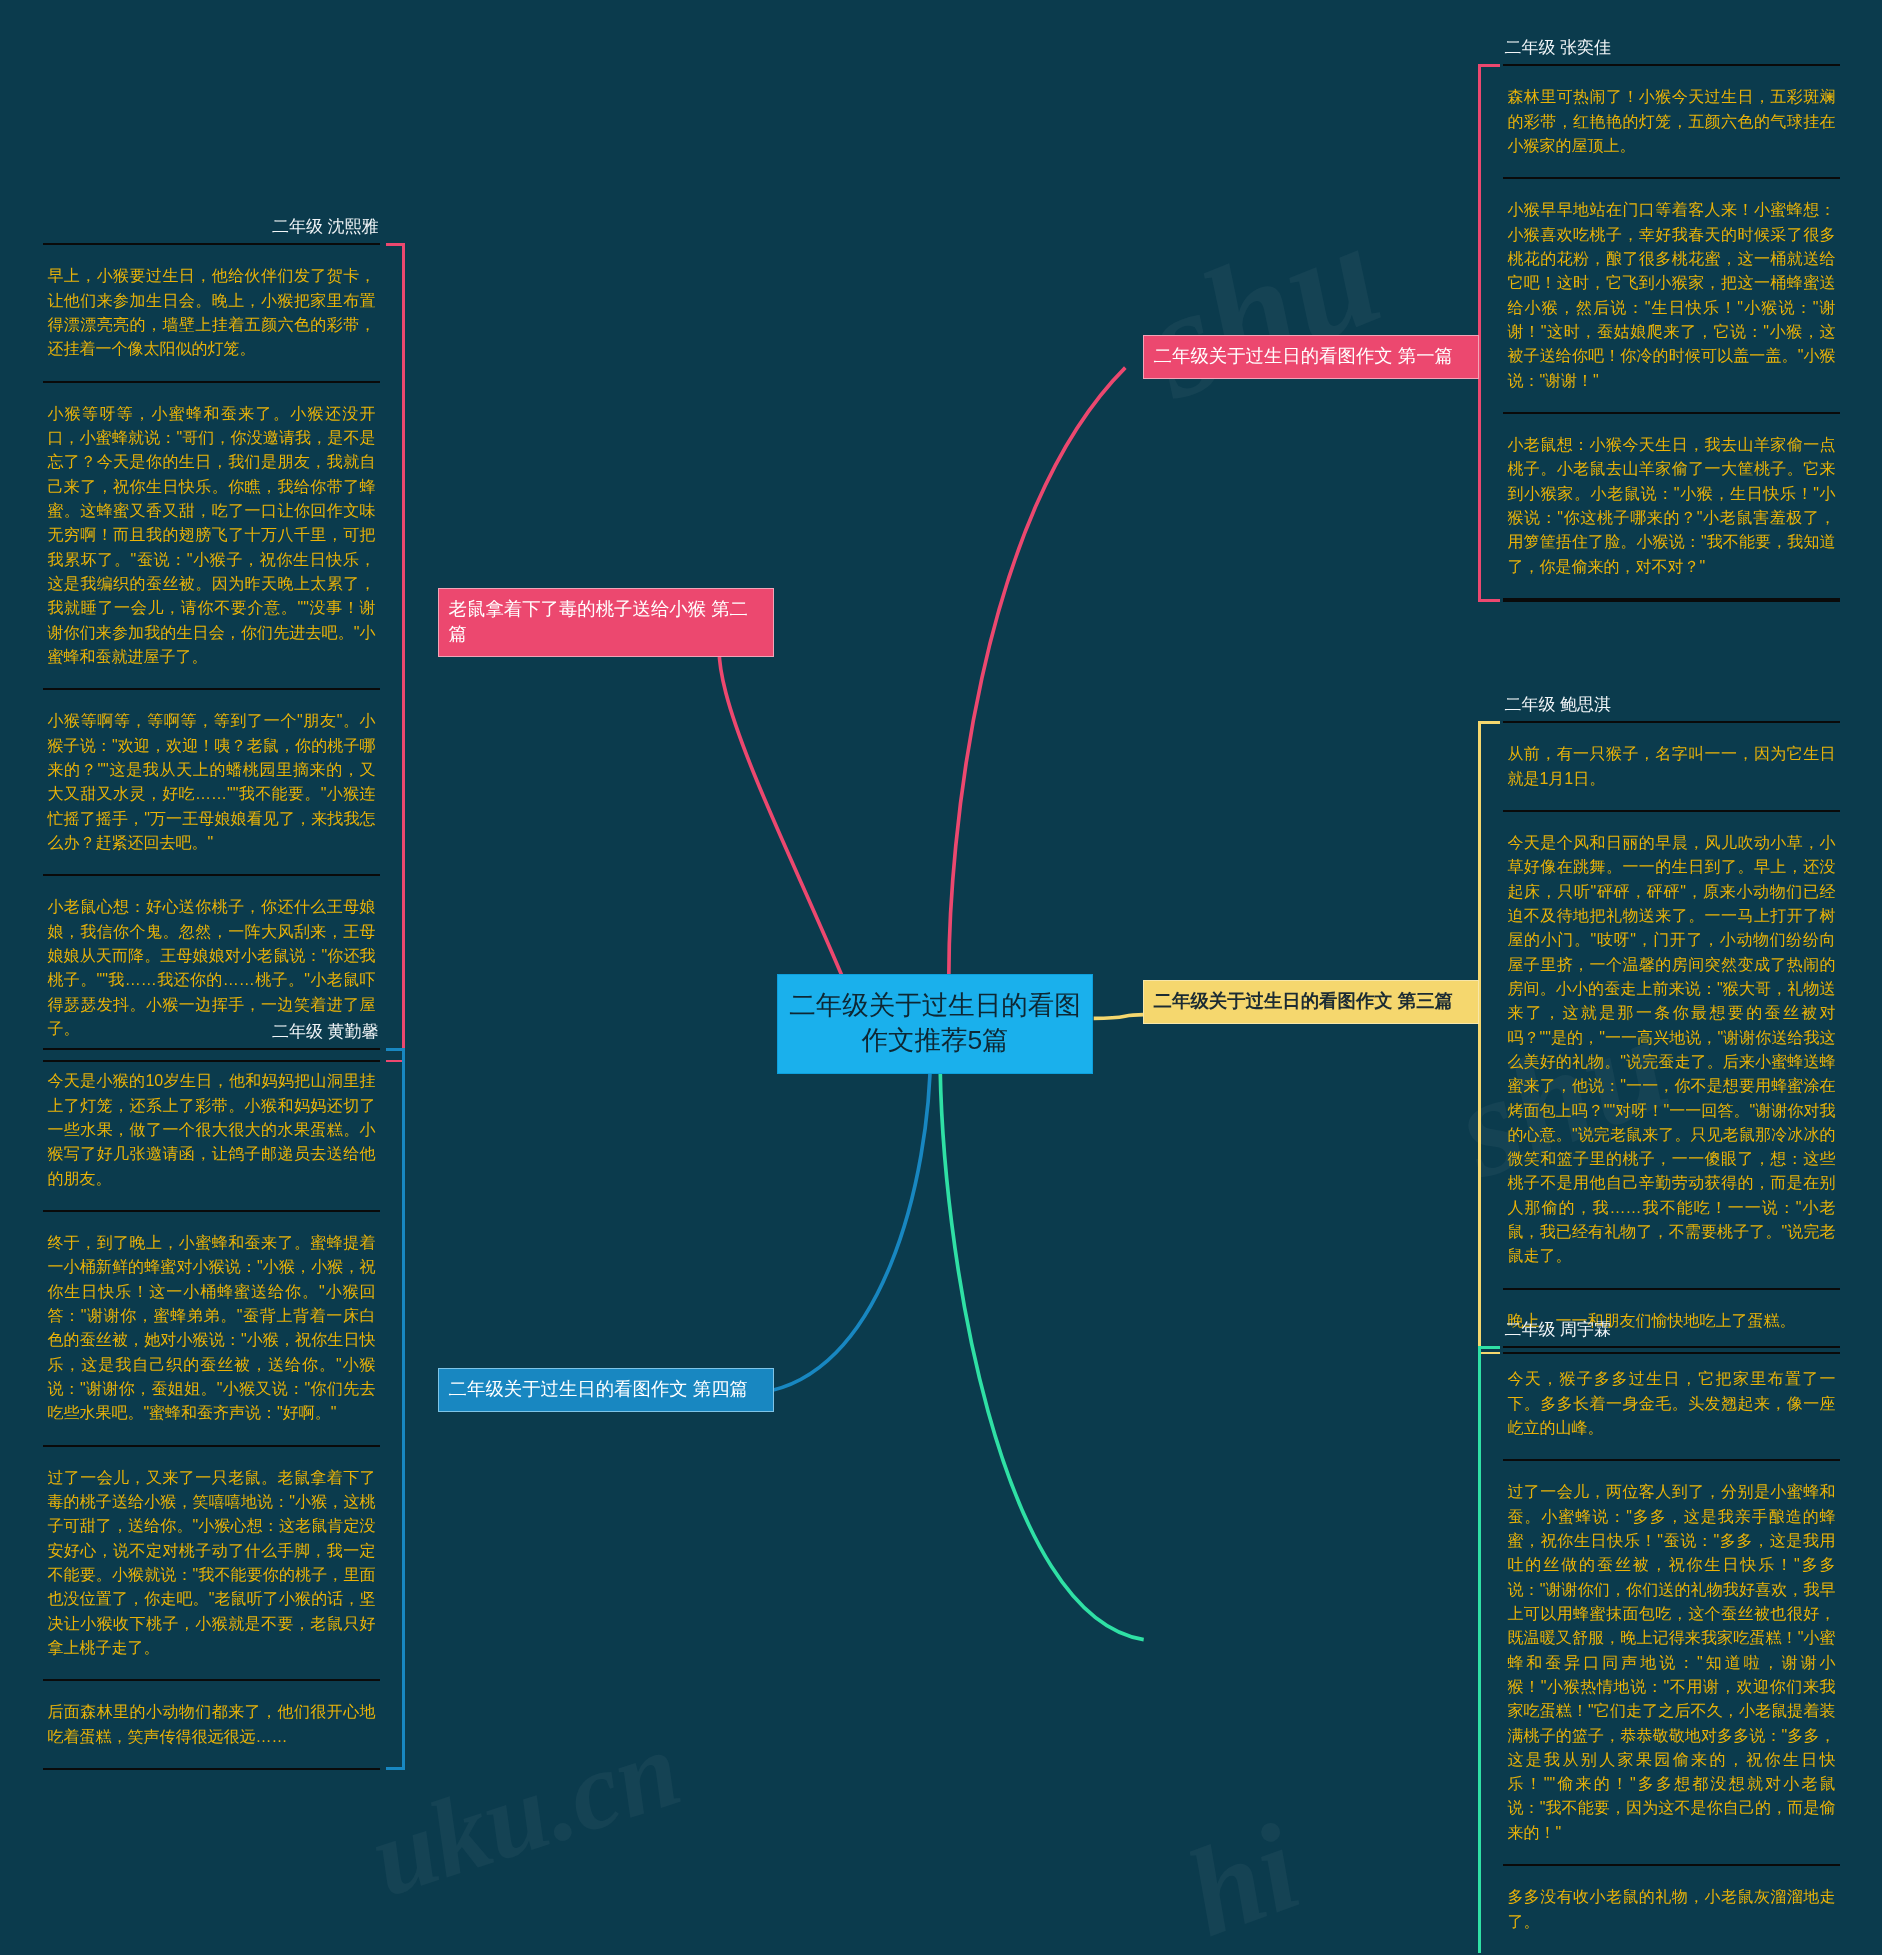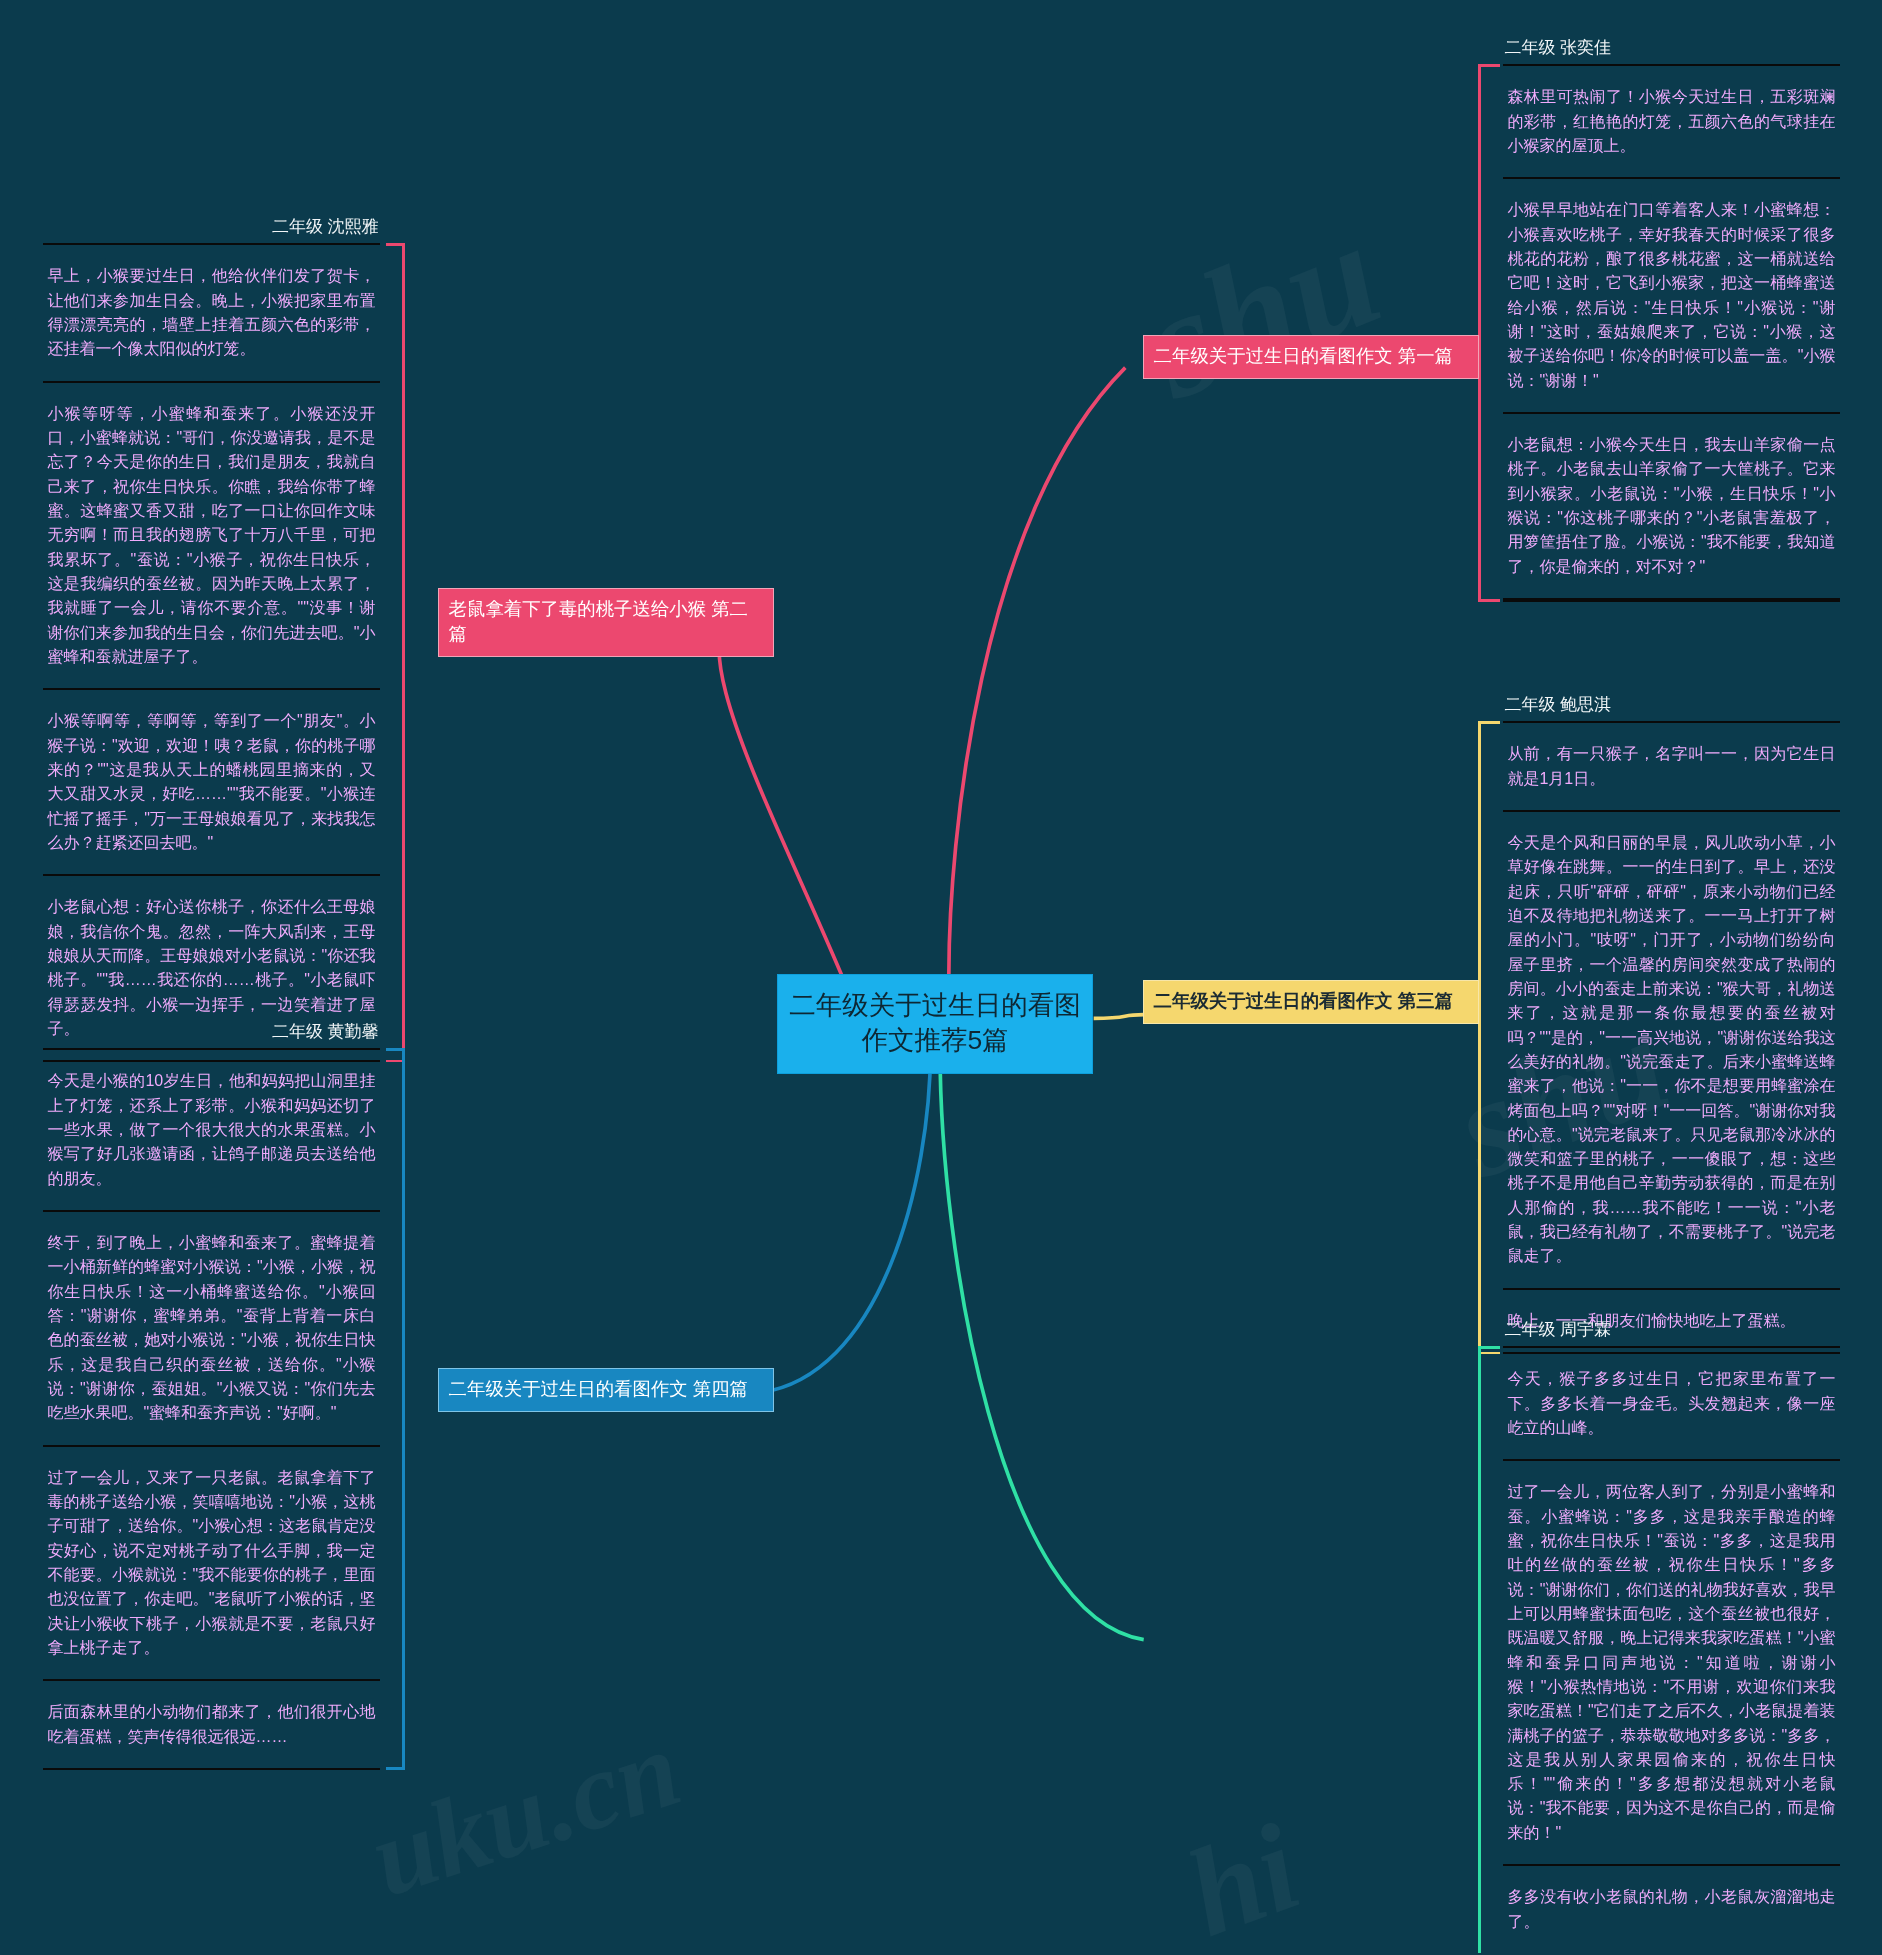--- a/index.html
+++ b/index.html
@@ -68,21 +68,21 @@
   .author {
     color: #f2f6f8;
     font-size: 17px;
     line-height: 1.3;
     padding: 2.9px 4.4px 5.1px;
   }
   .author.right-align { text-align: right; }
   .para-wrap { position: relative; }
   .para {
     position: relative;
-    color: #f0abfc;
+    color: #eab308;
     font-size: 16px;
     line-height: 1.52;
     padding: 19px 7.4px 19px 7.4px;
     text-align: justify;
     word-break: break-all;
   }
   
   .rule {
     height: 2.2px;
     background: #0a0a0a;

